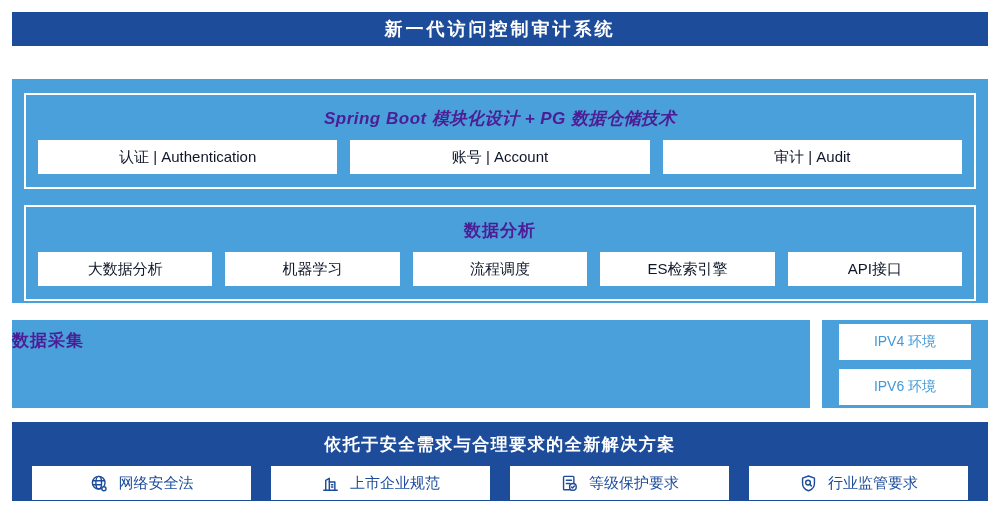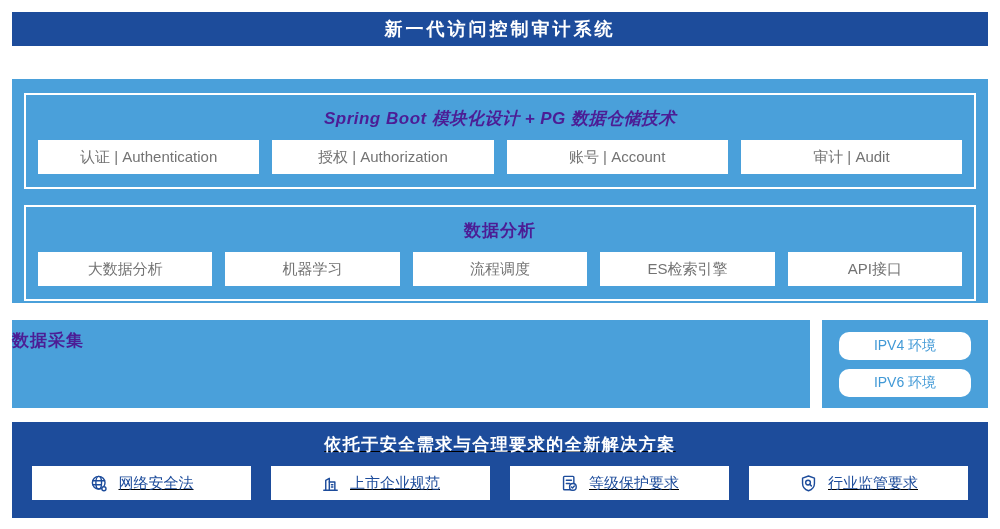--- a/index.html
+++ b/index.html
@@ -33,50 +33,50 @@
     text-align:center; color:#4c1d95; font-weight:bold;
     font-size:17px; letter-spacing:1px; padding-top:12px;
   }
   .sub-title.italic { font-style:italic; letter-spacing:0.5px; }
   .box-row {
     display:flex; gap:13px; padding:0 12px 13px; margin-top:10px;
   }
   .white-box {
     background:#ffffff; flex:1; height:34px;
     display:flex; align-items:center; justify-content:center;
-    color:#737373; font-size:15px; white-space:nowrap;
+    color:#0f172a; font-size:15px; white-space:nowrap;
   }
 
   
   .collect-layer {
     left:12px; top:320px; width:798px; height:88px;
     background:#4aa0da;
     display:flex; flex-direction:row;
   }
   .collect-layer .box-row { padding:0 22px 14px; gap:20px; margin-top:8px; }
   .collect-layer .sub-title { padding-top:9px; }
   .collect-layer .white-box { height:36px; }
 
   .env-panel {
     left:822px; top:320px; width:166px; height:88px;
     background:#4aa0da;
     display:flex; flex-direction:column; justify-content:center;
     gap:9px; padding:0 17px;
   }
   .env-box {
-    background:#ffffff; height:28px;
+    background:#ffffff; height:36px;
     display:flex; align-items:center; justify-content:center;
-    color:#4199d6; font-size:14px;border-radius:10px;
+    color:#4199d6; font-size:14px;
   }
 
   
   .solution-layer {
-    left:12px; top:422px; width:976px; height:96px;
+    left:12px; top:422px; width:976px; height:79px;
     background:#1d4c9b;
-    display:flex; flex-direction:column;text-decoration:underline;
+    display:flex; flex-direction:column;
   }
   .solution-title {
     text-align:center; color:#ffffff; font-weight:bold;
     font-size:17px; letter-spacing:1.5px; padding-top:11px;
   }
   .solution-row {
     display:flex; gap:20px; padding:0 20px; margin-top:10px;
   }
   .solution-box {
     background:#ffffff; flex:1; height:34px;
@@ -91,21 +91,20 @@
 <div class="abs top-bar">
   <span>新一代访问控制审计系统</span>
 </div>
 
 <div class="abs main-layer">
 
   <div class="sub-section">
     <div class="sub-title italic">Spring Boot 模块化设计 + PG 数据仓储技术</div>
     <div class="box-row">
       <div class="white-box">认证 | Authentication</div>
-      <div class="white-box">授权 | Authorization</div>
       <div class="white-box">账号 | Account</div>
       <div class="white-box">审计 | Audit</div>
     </div>
   </div>
 
   <div class="sub-section">
     <div class="sub-title">数据分析</div>
     <div class="box-row">
       <div class="white-box">大数据分析</div>
       <div class="white-box">机器学习</div>

